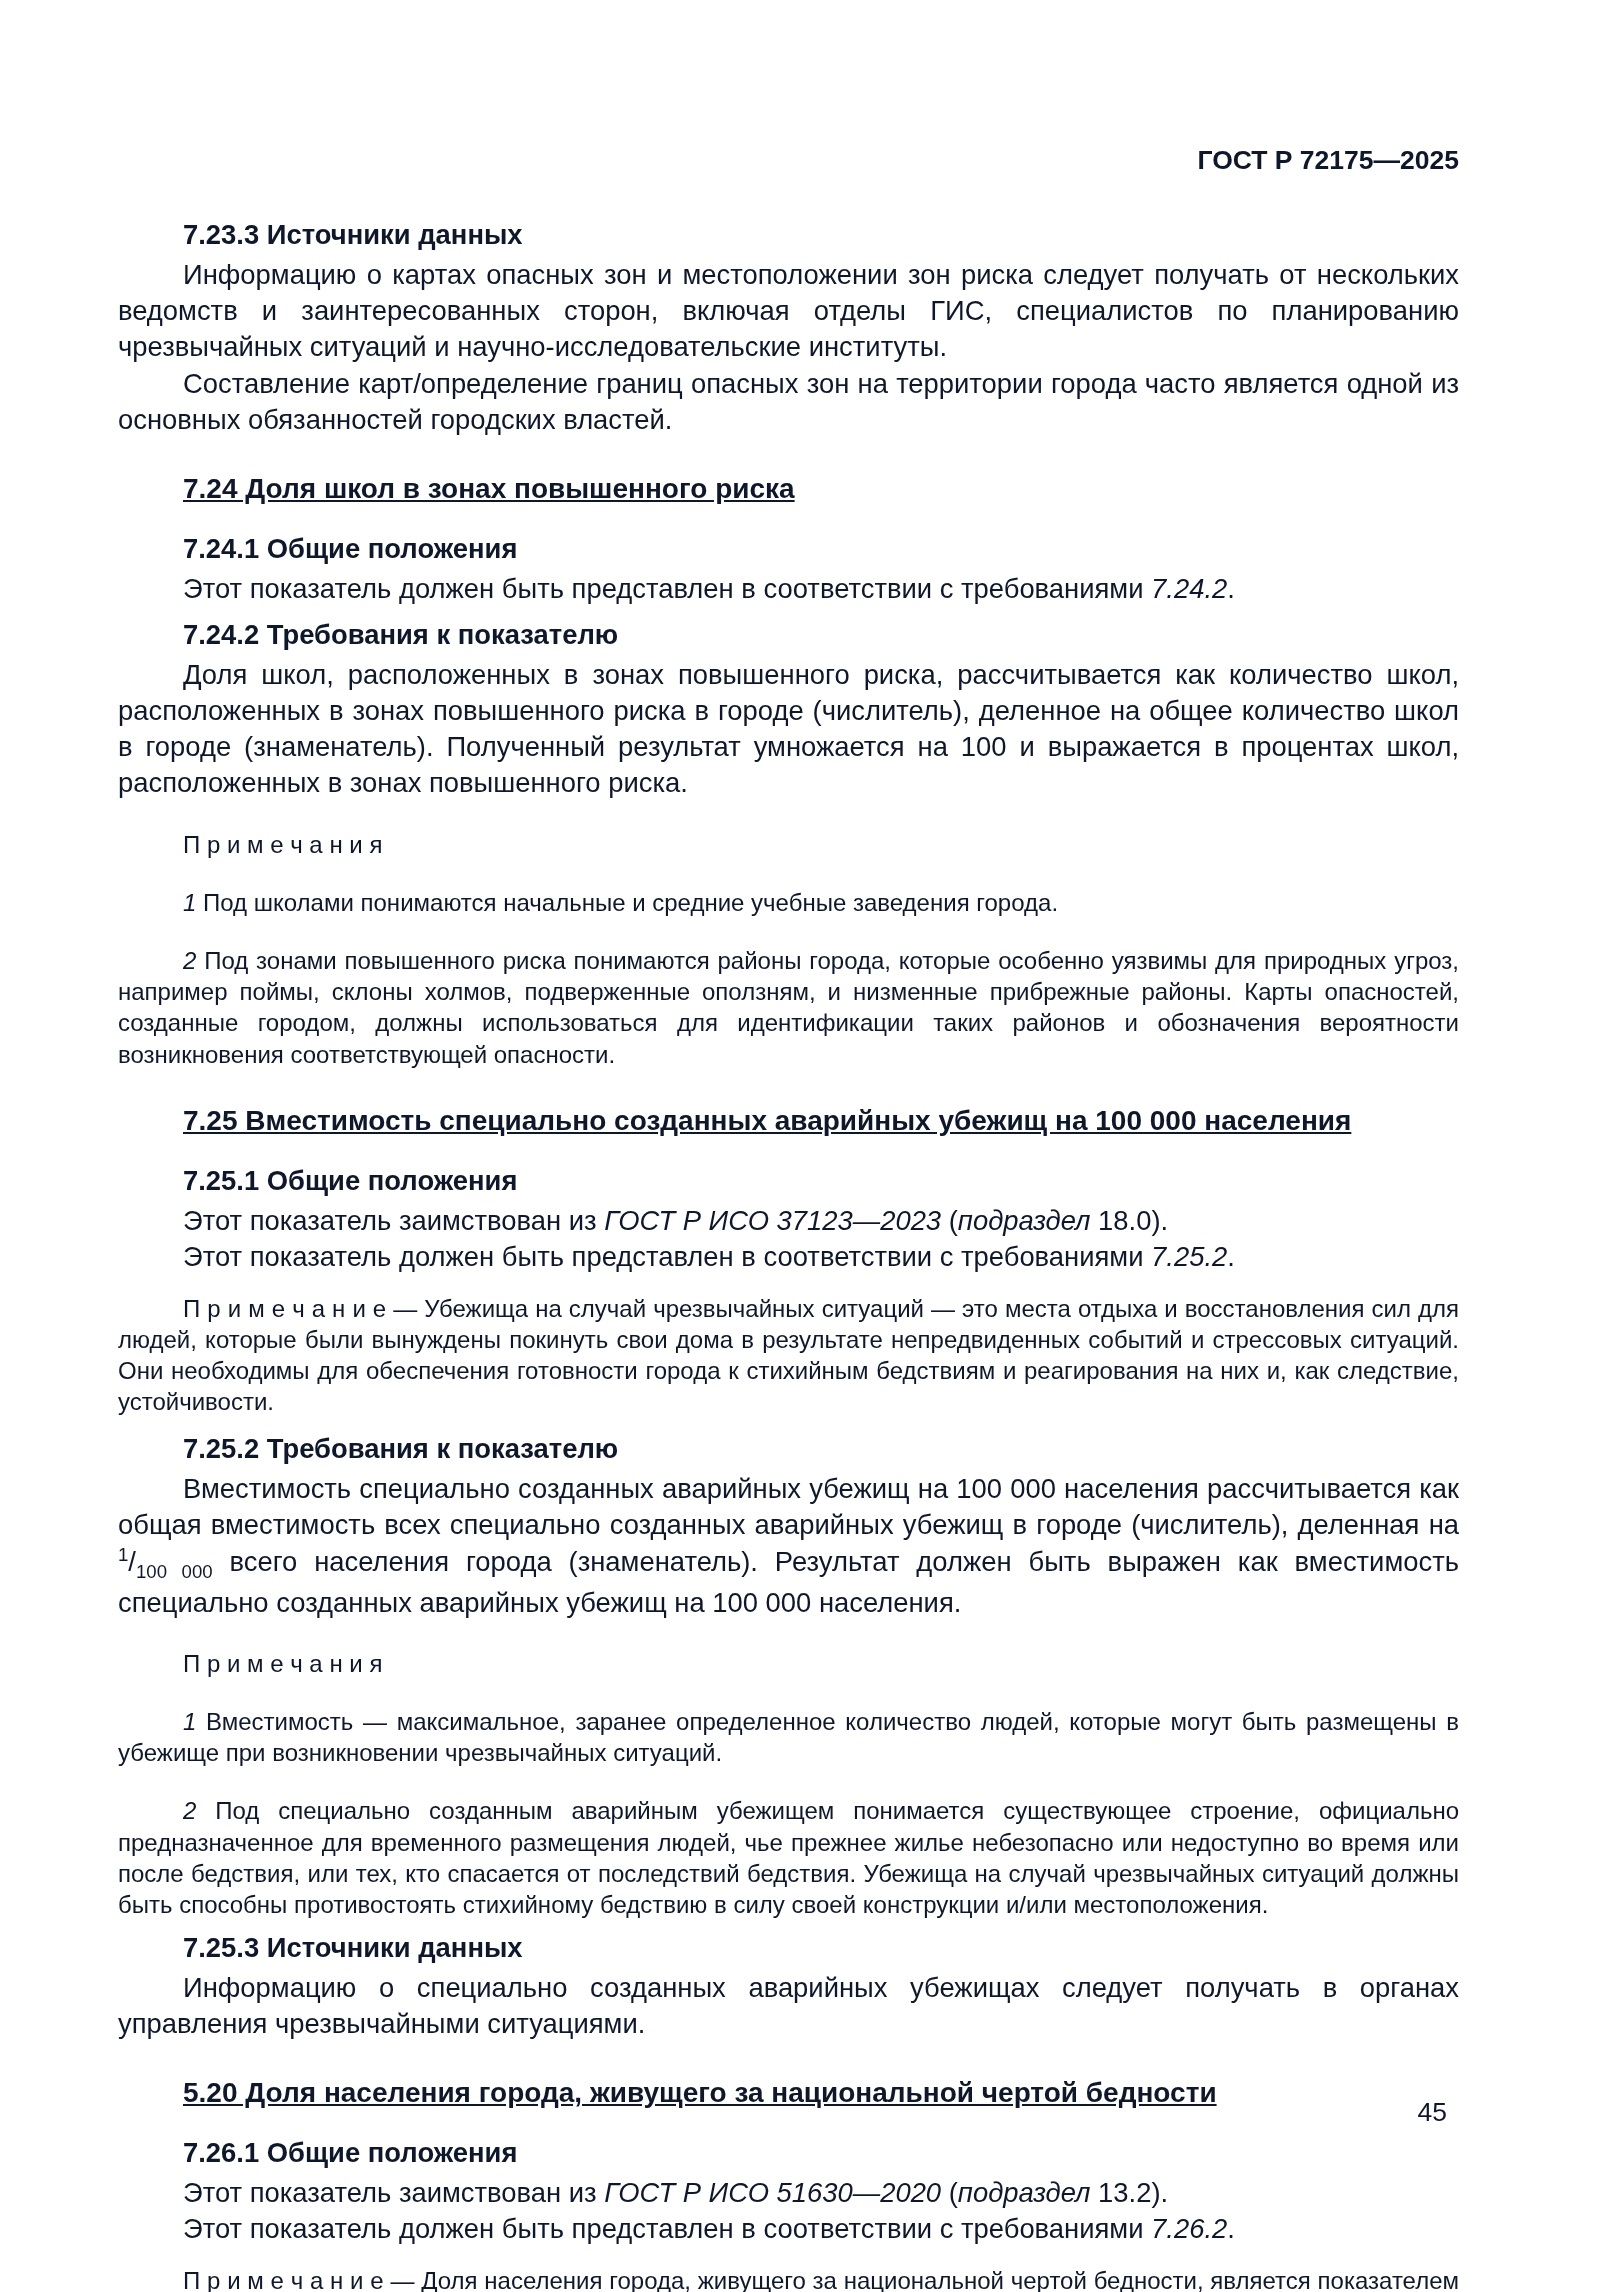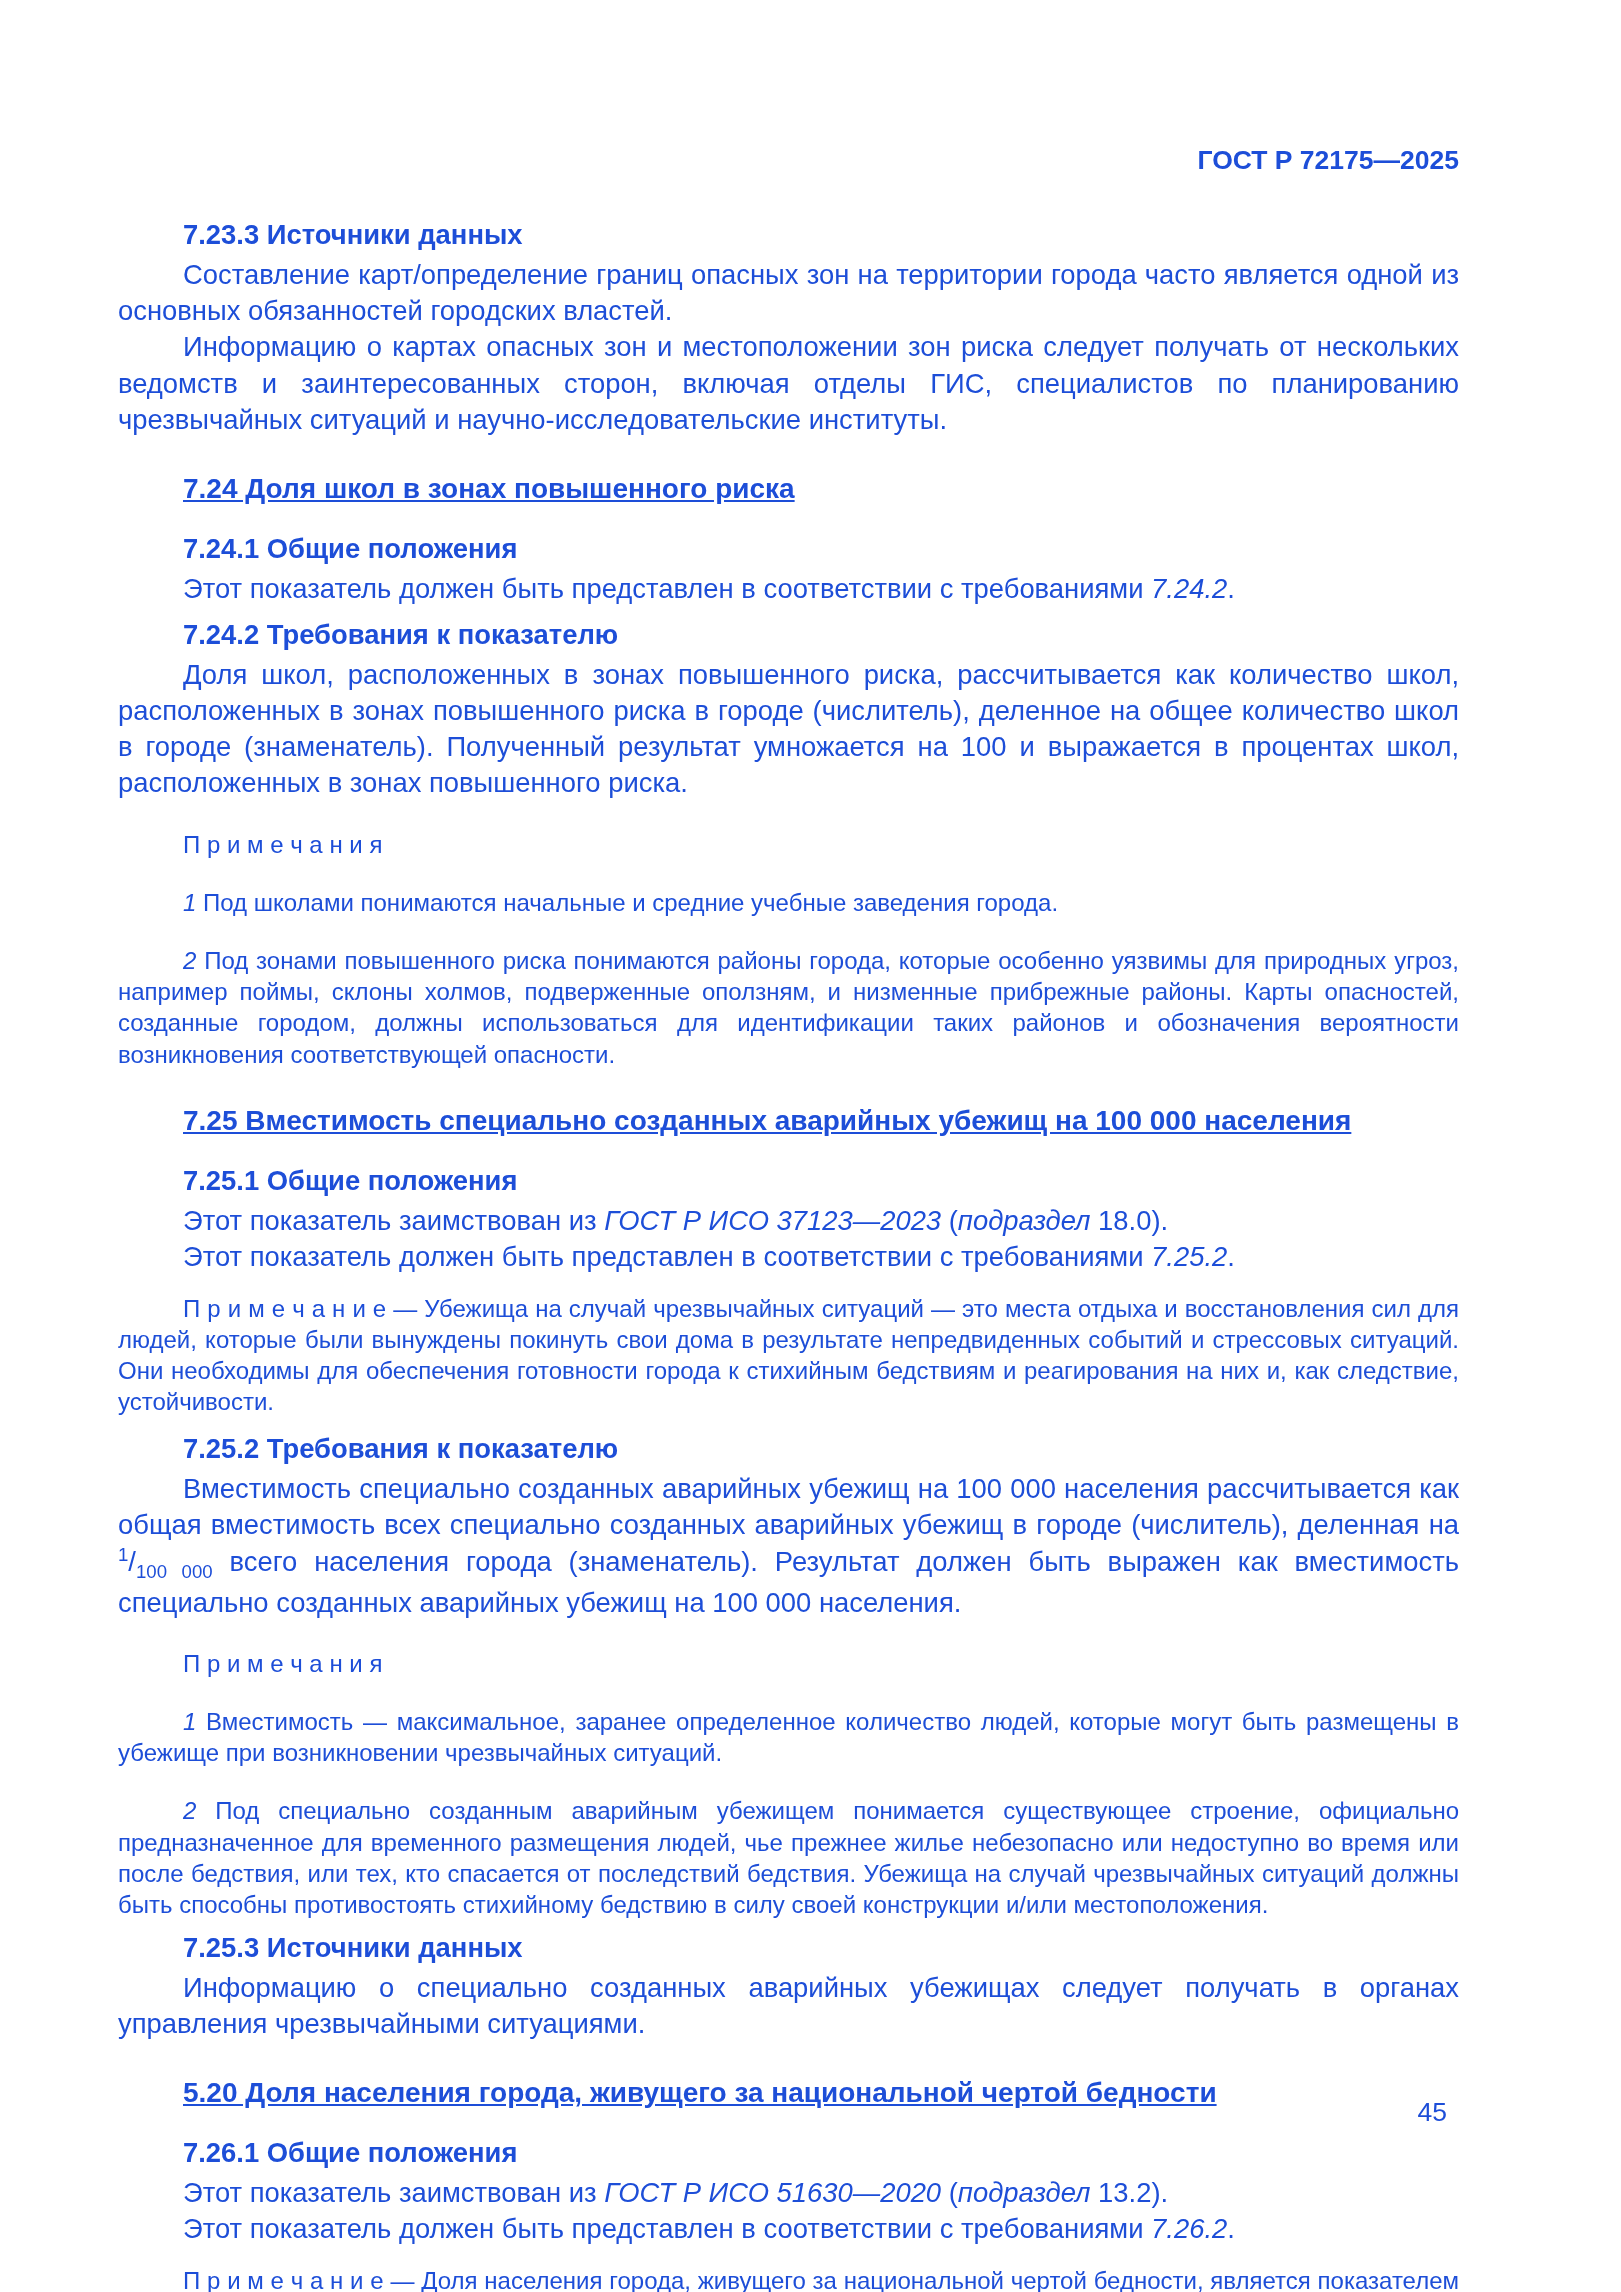--- a/index.html
+++ b/index.html
@@ -1,21 +1,21 @@
 <!DOCTYPE html>
 <html lang="ru"><head>
 <meta charset="utf-8">
 <style>
   html, body { margin: 0; padding: 0; background: #ffffff; }
   .page {
     position: relative;
     width: 1621px;
     height: 2293px;
     background: #ffffff;
-    color: #1d4ed8;
+    color: #0f172a;
     font-family: "Liberation Sans", sans-serif;
     box-sizing: border-box;
     padding: 145px 162px 0 118px;
     overflow: hidden;
   }
   .doc-header {
     text-align: right;
     font-weight: bold;
     font-size: 26.5px;
     margin-bottom: 41px;
@@ -71,22 +71,22 @@
 </style>
 </head>
 <body>
 
 <div class="page">
 
   <div class="doc-header">ГОСТ Р 72175—2025</div>
 
   <main>
     <h3 class="sub-heading">7.23.3 Источники данных</h3>
+    <p class="para">Информацию о картах опасных зон и местоположении зон риска следует получать от нескольких ведомств и заинтересованных сторон, включая отделы ГИС, специалистов по планированию чрезвычайных ситуаций и научно-исследовательские институты.</p>
     <p class="para">Составление карт/определение границ опасных зон на территории города часто является одной из основных обязанностей городских властей.</p>
-    <p class="para">Информацию о картах опасных зон и местоположении зон риска следует получать от нескольких ведомств и заинтересованных сторон, включая отделы ГИС, специалистов по планированию чрезвычайных ситуаций и научно-исследовательские институты.</p>
 
     <h2 class="sec-heading">7.24 Доля школ в зонах повышенного риска</h2>
     <h3 class="sub-heading">7.24.1 Общие положения</h3>
     <p class="para"><span>Этот показатель должен быть представлен в соответствии с требованиями </span><span class="i">7.24.2</span><span>.</span></p>
 
     <h3 class="sub-heading">7.24.2 Требования к показателю</h3>
     <p class="para">Доля школ, расположенных в зонах повышенного риска, рассчитывается как количество школ, расположенных в зонах повышенного риска в городе (числитель), деленное на общее количество школ в городе (знаменатель). Полученный результат умножается на 100 и выражается в процентах школ, расположенных в зонах повышенного риска.</p>
 
     <p class="note-label">П р и м е ч а н и я</p>
     <p class="note"><span class="i">1 </span><span>Под школами понимаются начальные и средние учебные заведения города.</span></p>

